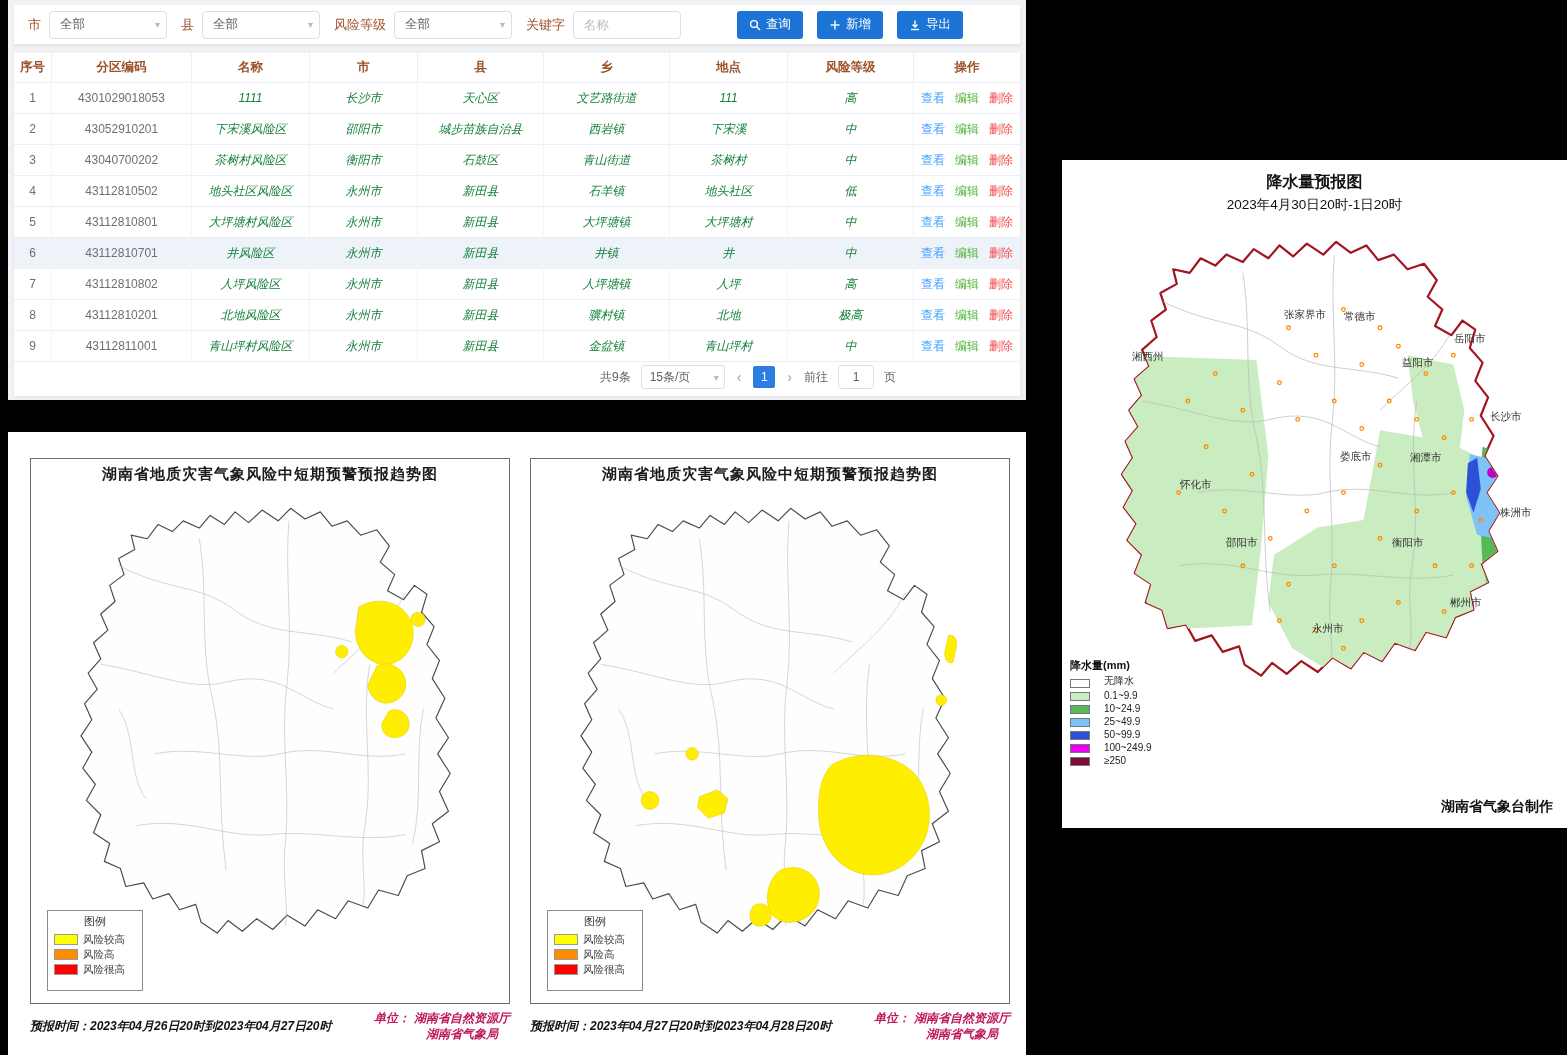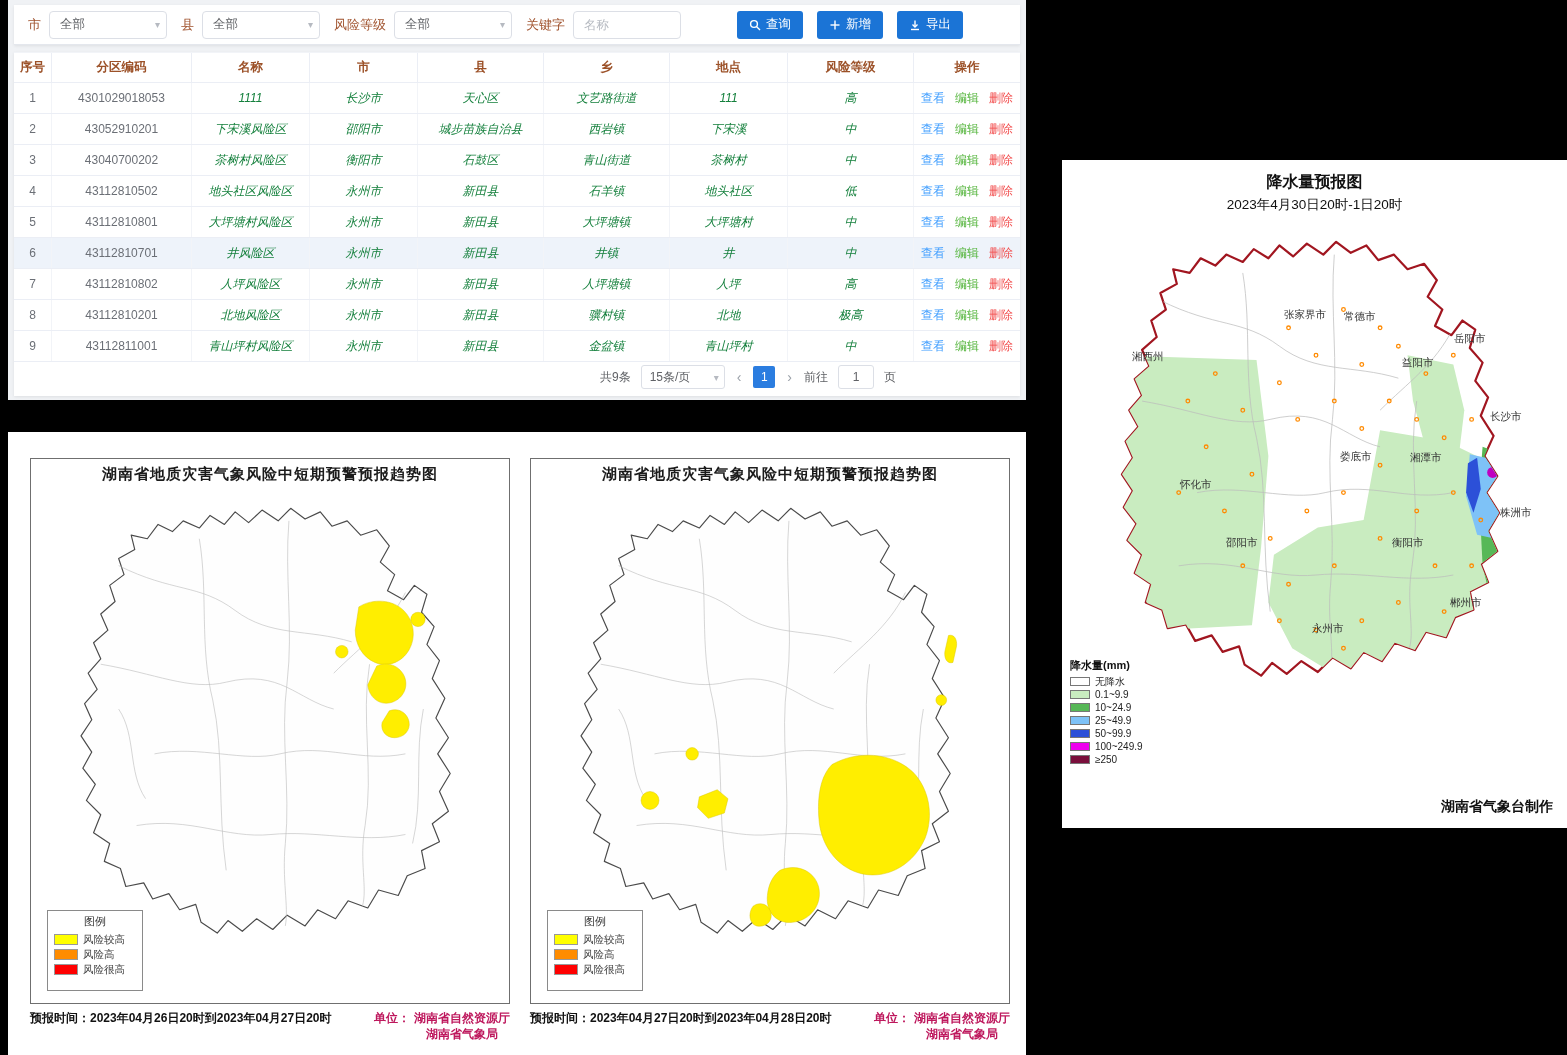--- a/index.html
+++ b/index.html
@@ -60,36 +60,36 @@
   .trend-svg { position:absolute; left:8px; top:26px; width:464px; height:466px; }
   .prov { fill:#fefefe; stroke:#4a4a4a; stroke-width:1.3; stroke-linejoin:round; }
   .inner path { fill:none; stroke:#bdbdbd; stroke-width:0.7; }
   .legend-box { position:absolute; left:16px; bottom:12px; width:96px; background:#fff;
                 border:1px solid #8a8a8a; padding:3px 6px 13px; }
   .legend-title { text-align:center; font-size:11px; color:#333; margin-bottom:3px; }
   .lg-row { display:flex; align-items:center; gap:5px; height:15px; }
   .lg-sw { width:24px; height:11px; border:1px solid #999; display:inline-block; }
   .lg-lb { font-size:10.5px; color:#444; }
   .trend-caption { position:absolute; top:578px; width:480px; display:flex; justify-content:space-between;
-                   align-items:flex-start; }
+                   align-items:center;font-style:italic; }
   .fig-a-cap { left:22px; } .fig-b-cap { left:522px; }
   .tc-time { font-size:12px; font-weight:bold; color:#111; }
   .tc-unit { display:flex; gap:4px; font-size:12px; font-weight:bold; color:#be185d; }
   .tc-unit-lines { display:flex; flex-direction:column; align-items:center; line-height:1.35; }
 
   
   .rain-panel { position:absolute; left:1062px; top:160px; width:505px; height:668px; background:#fff; }
   .rain-title { position:absolute; top:12px; left:0; right:0; text-align:center; font-size:16px;
                 font-weight:bold; color:#111; }
   .rain-subtitle { position:absolute; top:36px; left:0; right:0; text-align:center; font-size:13.5px; color:#111; }
   .rain-svg { position:absolute; left:8px; top:58px; width:492px; height:476px; }
   .city-lb { position:absolute; font-size:10.5px; color:#333; white-space:nowrap; }
   .rain-legend { position:absolute; left:8px; top:498px; }
   .rl-title { font-size:11px; font-weight:bold; color:#111; margin-bottom:2px; }
-  .rl-row { display:flex; align-items:center; gap:5px; height:13px; }
+  .rl-row { display:flex; align-items:flex-end; gap:14px; height:13px; }
   .rl-sw { width:20px; height:9px; border:1px solid #777; display:inline-block; }
   .rl-lb { font-size:10px; color:#222; }
   .rain-credit { position:absolute; right:14px; top:638px; font-size:14px; font-weight:bold; color:#111; }
 </style>
 </head>
 <body>
 
 <div class="table-panel">
 
   <div class="filter-card">

